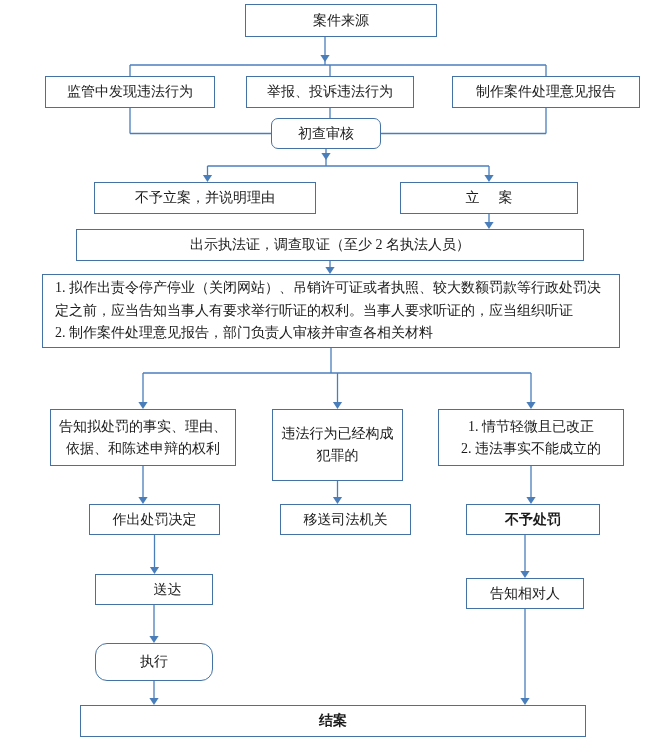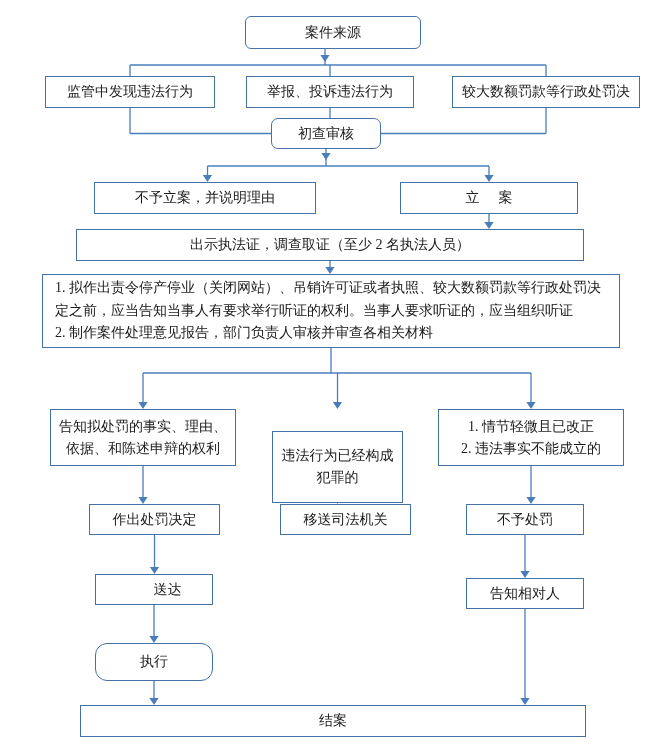--- a/index.html
+++ b/index.html
@@ -98,38 +98,38 @@
       <line x1="525" y1="535" x2="525" y2="571" stroke="#4a7ebb" stroke-width="1.3"></line>
       <path d="M520.4,571 L529.6,571 L525,578 Z" fill="#4a7ebb"></path>
       <line x1="154" y1="605" x2="154" y2="636" stroke="#4a7ebb" stroke-width="1.3"></line>
       <path d="M149.4,636 L158.6,636 L154,643 Z" fill="#4a7ebb"></path>
       <line x1="154" y1="674" x2="154" y2="698" stroke="#4a7ebb" stroke-width="1.3"></line>
       <path d="M149.4,698 L158.6,698 L154,705 Z" fill="#4a7ebb"></path>
       <line x1="525" y1="609" x2="525" y2="698" stroke="#4a7ebb" stroke-width="1.3"></line>
       <path d="M520.4,698 L529.6,698 L525,705 Z" fill="#4a7ebb"></path>
     </svg>
   <div id="nodes">
-      <div class="node" style="left: 245px; top: 16px; width: 176px; height: 33px; border-radius: 6px;">案件来源</div>
+      <div class="node" style="left: 245px; top: 4px; width: 192px; height: 33px;">案件来源</div>
       <div class="node" style="left: 45px; top: 76px; width: 170px; height: 32px;">监管中发现违法行为</div>
       <div class="node" style="left: 246px; top: 76px; width: 168px; height: 32px;">举报、投诉违法行为</div>
-      <div class="node" style="left: 452px; top: 76px; width: 188px; height: 32px;">较大数额罚款等行政处罚决</div>
+      <div class="node" style="left: 452px; top: 76px; width: 188px; height: 32px;">制作案件处理意见报告</div>
       <div class="node" style="left: 271px; top: 118px; width: 110px; height: 31px; border-radius: 7px;">初查审核</div>
       <div class="node" style="left: 94px; top: 182px; width: 222px; height: 32px;">不予立案，并说明理由</div>
       <div class="node wide-spaced" style="left: 400px; top: 182px; width: 178px; height: 32px;">立    案</div>
       <div class="node" style="left: 76px; top: 229px; width: 508px; height: 32px;">出示执法证，调查取证（至少 2 名执法人员）</div>
       <div class="node left-align" style="left: 42px; top: 274px; width: 578px; height: 74px;">1. 拟作出责令停产停业（关闭网站）、吊销许可证或者执照、较大数额罚款等行政处罚决
 定之前，应当告知当事人有要求举行听证的权利。当事人要求听证的，应当组织听证
 2. 制作案件处理意见报告，部门负责人审核并审查各相关材料</div>
       <div class="node" style="left: 50px; top: 409px; width: 186px; height: 57px;">告知拟处罚的事实、理由、
 依据、和陈述申辩的权利</div>
-      <div class="node" style="left: 272px; top: 409px; width: 131px; height: 72px; margin-top: 22px;">违法行为已经构成
+      <div class="node" style="left: 272px; top: 409px; width: 131px; height: 72px;">违法行为已经构成
 犯罪的</div>
       <div class="node" style="left: 438px; top: 409px; width: 186px; height: 57px;">1. 情节轻微且已改正
 2. 违法事实不能成立的</div>
       <div class="node" style="left: 89px; top: 504px; width: 131px; height: 31px;">作出处罚决定</div>
       <div class="node" style="left: 280px; top: 504px; width: 131px; height: 31px;">移送司法机关</div>
-      <div class="node" style="left: 466px; top: 504px; width: 118px; height: 31px;">不予处罚</div>
+      <div class="node" style="left: 466px; top: 504px; width: 134px; height: 31px; font-weight: bold;">不予处罚</div>
       <div class="node" style="left: 95px; top: 574px; width: 118px; height: 31px; padding-left: 27px;">送达</div>
       <div class="node" style="left: 466px; top: 578px; width: 118px; height: 31px;">告知相对人</div>
       <div class="node" style="left: 95px; top: 643px; width: 118px; height: 38px; border-radius: 12px;">执行</div>
-      <div class="node" style="left: 80px; top: 705px; width: 506px; height: 32px;">结案</div>
+      <div class="node" style="left: 80px; top: 705px; width: 506px; height: 32px; font-weight: bold;">结案</div>
     </div>
 </div>
 
 </body></html>

